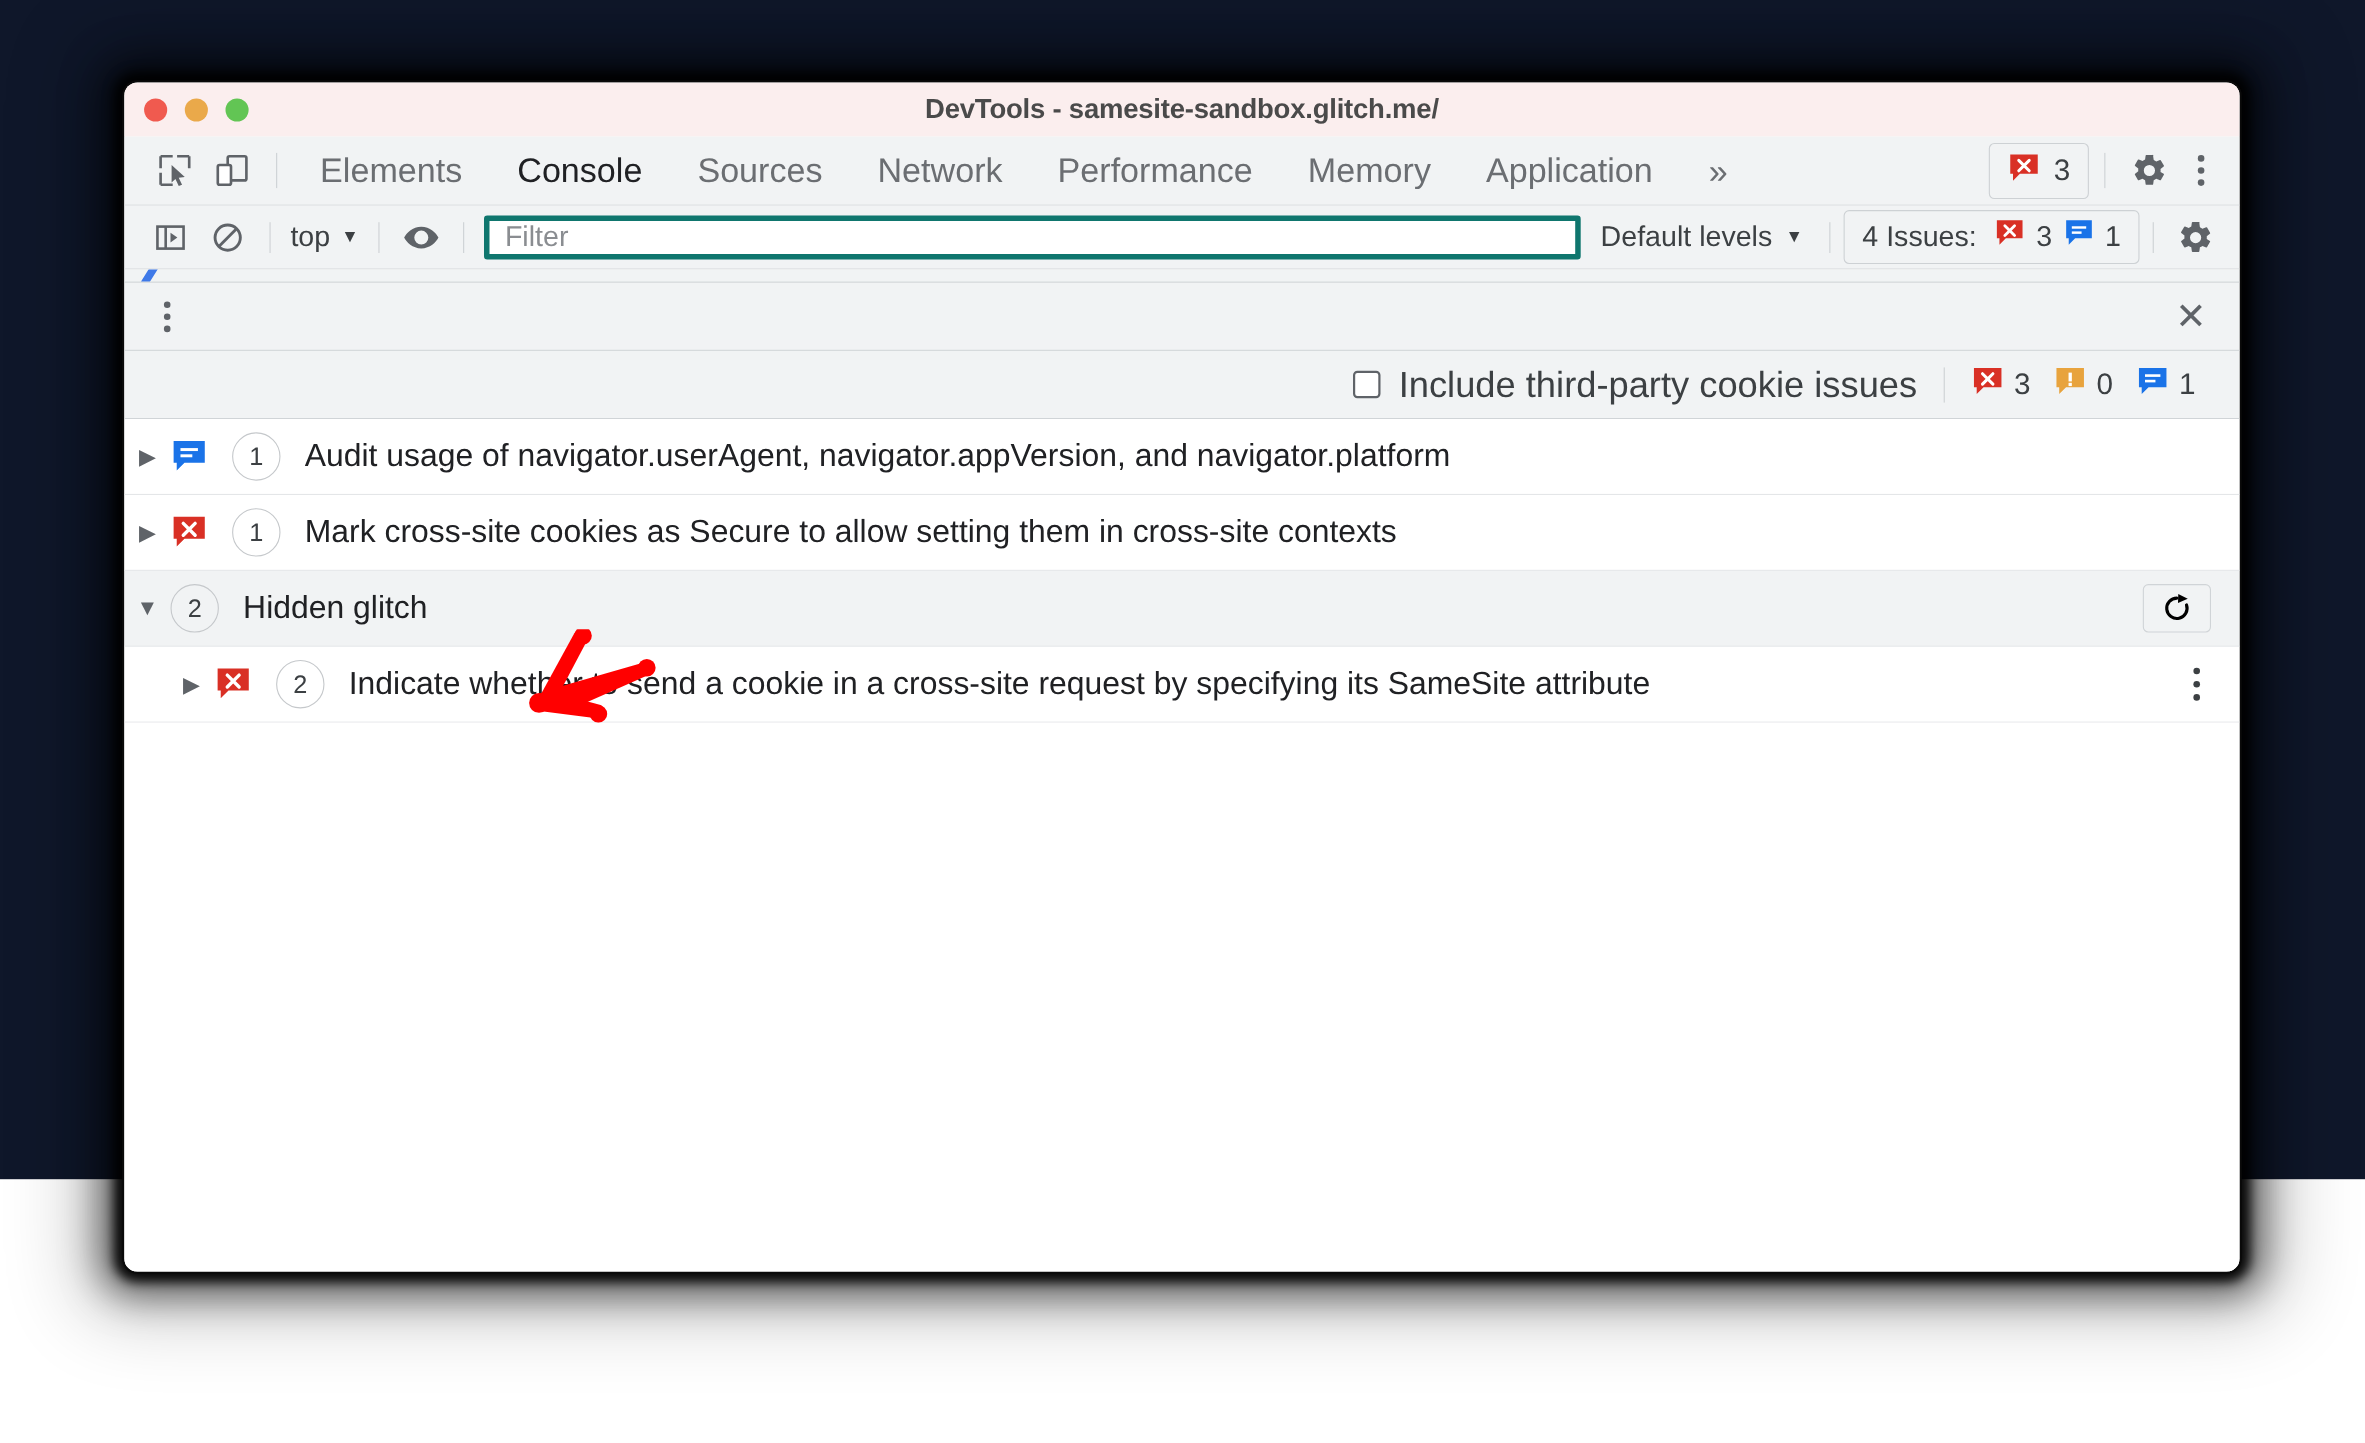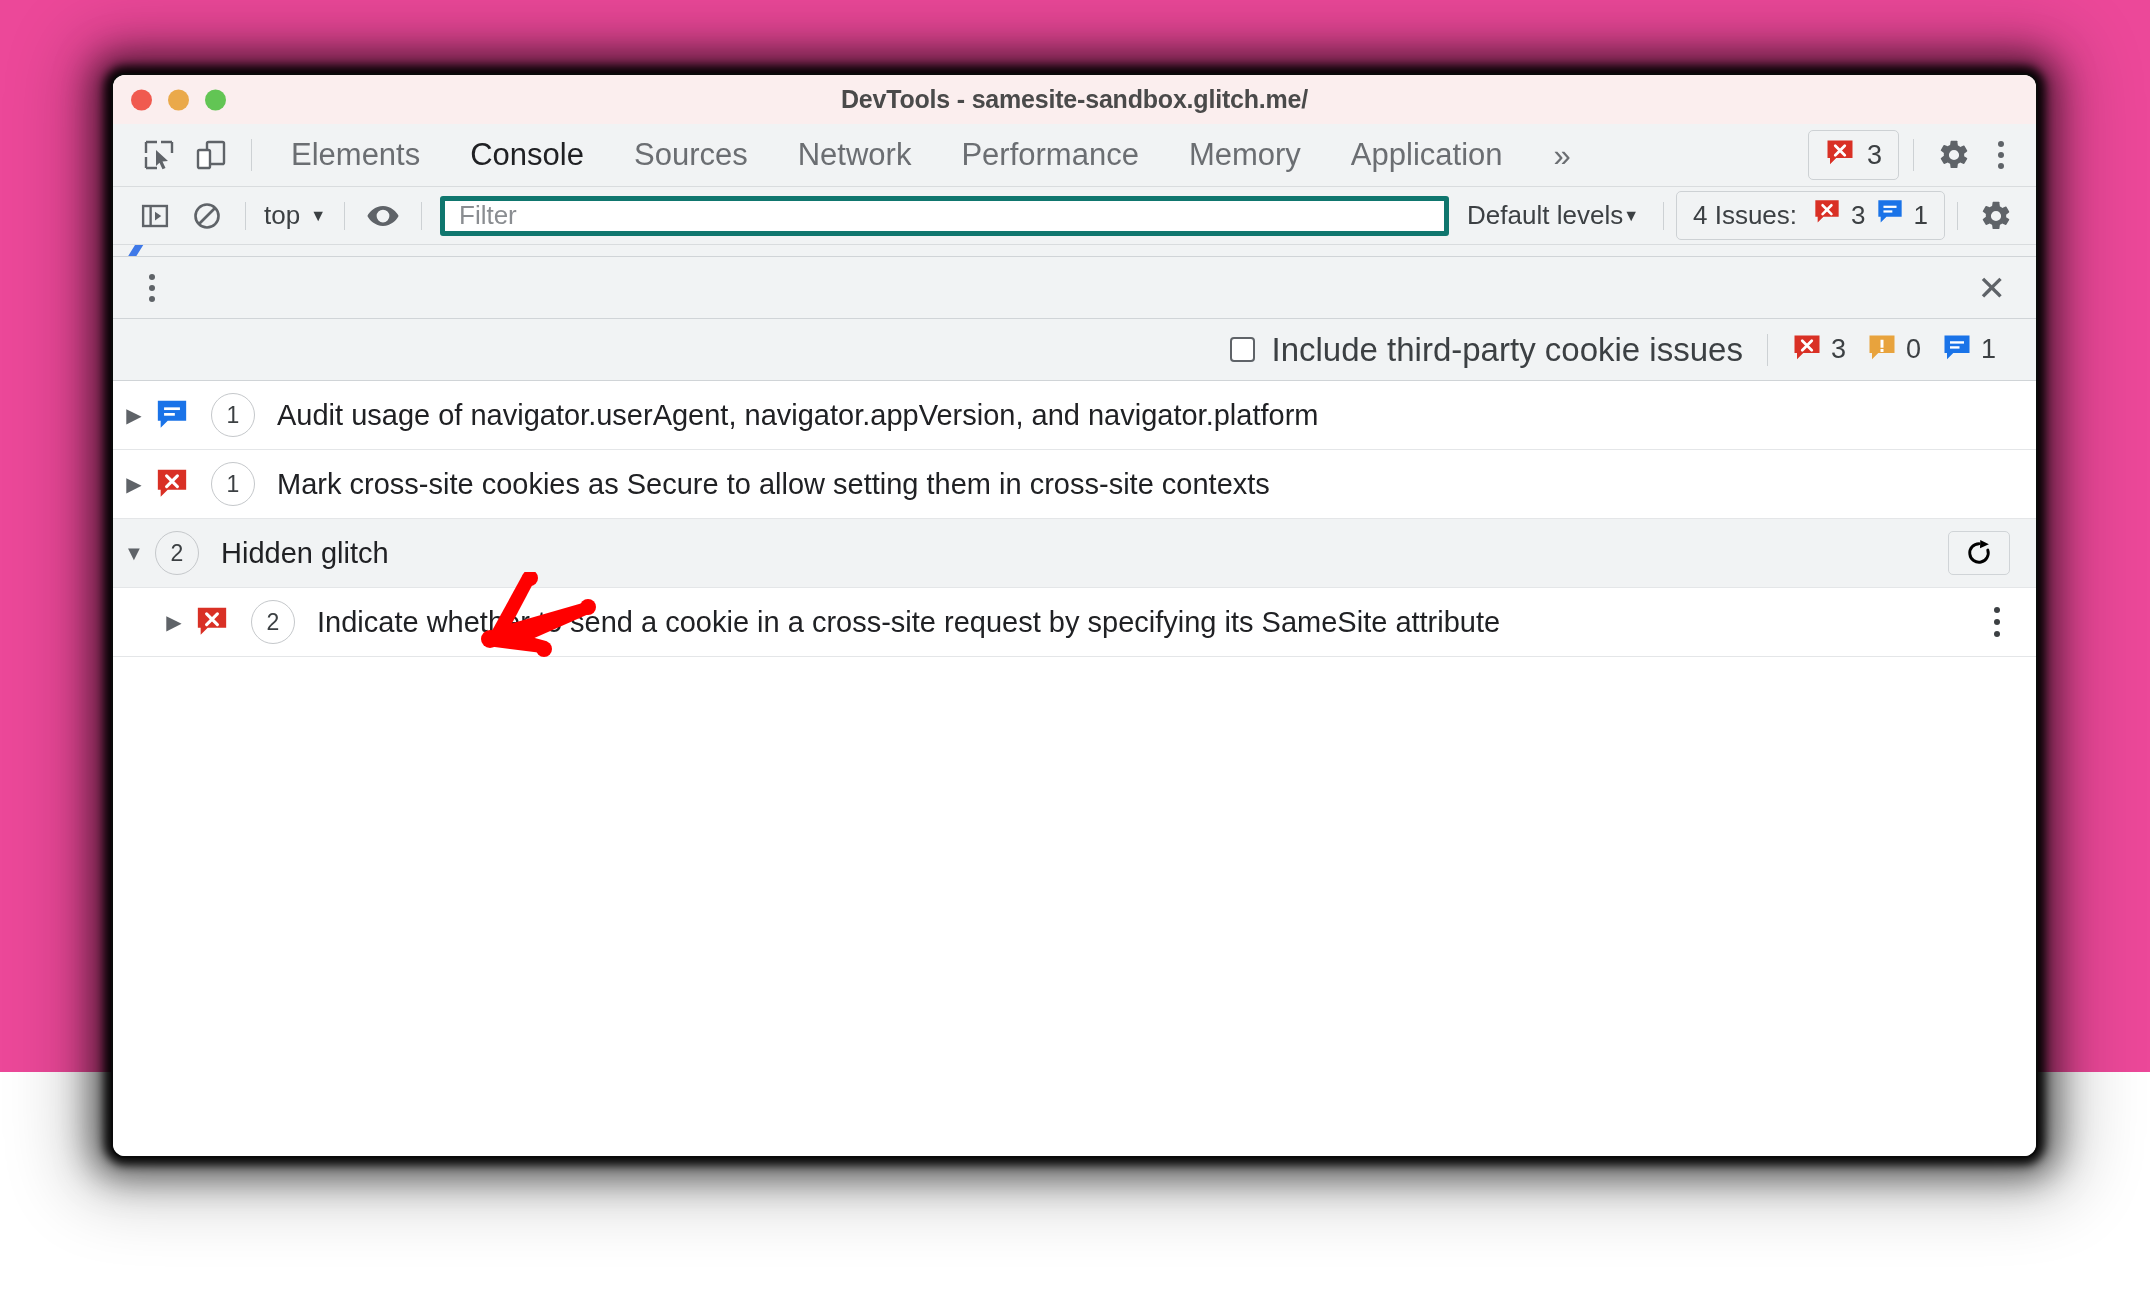--- a/index.html
+++ b/index.html
@@ -5,21 +5,21 @@
   * { box-sizing: border-box; margin: 0; padding: 0; }
   html, body {
     width: 2150px; height: 1312px;
     background: #ffffff;
     font-family: "Liberation Sans", sans-serif;
     overflow: hidden;
   }
   .stage {
     position: relative;
     width: 2150px; height: 1072px;
-    background: #ec4899;
+    background: #0f172a;
   }
 
   
   .window {
     position: absolute;
     left: 113px; top: 75px;
     width: 1923px; height: 1081px;
     background: #ffffff;
     border-radius: 12px;
     overflow: hidden;
@@ -135,21 +135,21 @@
     background: #ffffff;
     border: 5px solid #0f766e;
     border-radius: 3px;
     display: flex; align-items: center;
     padding: 0 14px;
     margin: 0 6px;
     font-size: 26px;
     color: #8a8d91;
   }
   .levels {
-    display: flex; align-items: center; 
+    display: flex; align-items: center; gap: 12px;
     font-size: 26px; color: #3c4043;
     padding: 0 12px;
     white-space: nowrap;
   }
   .issues-pill {
     display: flex; align-items: center; gap: 10px;
     border: 1px solid #cdd1d4;
     border-radius: 5px;
     padding: 6px 16px;
     font-size: 26px; color: #3c4043;

